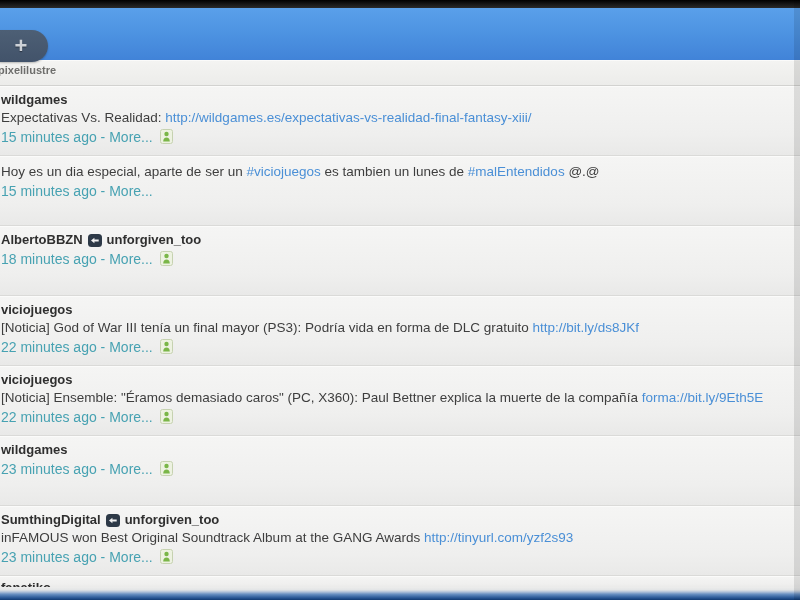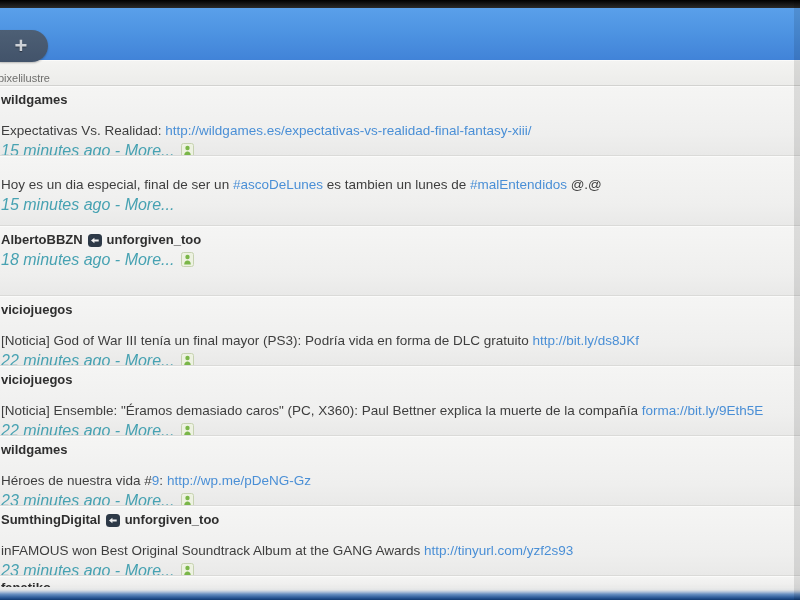--- a/index.html
+++ b/index.html
@@ -15,42 +15,43 @@
     border-radius:16px; border:none; cursor:pointer;
     display:flex; align-items:center; justify-content:center;
     box-shadow:0 1px 2px rgba(0,0,0,0.25);
   }
   .new-tab .plus { color:#cdd2d8; font-size:22px; font-weight:bold; line-height:1;
     text-shadow:0 1px 1px rgba(0,0,0,0.4); padding-left:8px; }
 
   .account-bar {
     height:26px; background:linear-gradient(180deg,#f4f4f2 0%,#ececea 100%);
     border-bottom:1px solid #d2d2d0; box-shadow:inset 0 1px 0 #fbfbfa;
-    padding:8px 0 0 0;
+    padding:0 0 0 0;
+    font-weight:bold;
   }
   .account-bar .account-name { font-size:11px; color:#6e6e6c; margin-left:-2px; }
 
   .tweet-list { background:#efefee; }
   .tweet {
     height:70px; padding:6px 10px 0 2px;
     background:linear-gradient(180deg,#f5f5f4 0%,#efefee 70%,#e9e9e8 100%);
     border-bottom:1px solid #dadad8;
     box-shadow:inset 0 1px 0 #fbfbfa;
     overflow:hidden;
   }
   .tweet.partial { height:12px; padding-top:4px; border-bottom:none; }
   .tweet-header { font-size:13px; font-weight:bold; color:#2f2f2f; line-height:16px;
     display:flex; align-items:center; gap:5px; margin-left:-1px; }
   .tweet-header .user { cursor:pointer; }
   .rt-icon { display:inline-flex; width:14px; height:13px; }
-  .content { font-size:13.5px; color:#3e3e3e; line-height:17px; margin-top:14px; margin-left:-1px;
+  .content { font-size:13.5px; color:#3e3e3e; line-height:17px; margin-top:1px; margin-left:-1px;
     white-space:nowrap; overflow:hidden; }
   .content .link { color:#4a8fd6; cursor:pointer; }
-  .meta { font-size:16px; color:#47a2b2; margin-top:3px; margin-left:-1px;
-    display:flex; align-items:center;font-style:italic; }
+  .meta { font-size:14px; color:#47a2b2; margin-top:3px; margin-left:-1px;
+    display:flex; align-items:center; }
   .meta .more { color:#47a2b2; cursor:pointer;text-align:right; }
   .meta .sep { white-space:pre; }
   .badge-icon { display:inline-flex; margin-left:7px; margin-top:-2px; }
 
   .bottom-bar {
     position:absolute; left:0; bottom:0; width:800px; height:13px;
     background:linear-gradient(180deg,#ededec 0%,#e3e5e6 22%,#b0c1d8 38%,#6990c2 55%,#3a67a2 75%,#1a4784 92%,#123a70 100%);
   }
   .right-edge {
     position:absolute; top:0; right:0; width:6px; height:600px;
@@ -85,21 +86,21 @@
         <span class="badge-icon">
           <svg width="13" height="15" viewBox="0 0 13 15">
             <rect x="0.5" y="0.5" width="12" height="14" rx="2" fill="#edf2e1" stroke="#c6d2b0"></rect>
             <circle cx="6.5" cy="5" r="2.2" fill="#7ab648"></circle>
             <path d="M3.2 12.5 c0-2.6 1.4-4 3.3-4 s3.3 1.4 3.3 4 z" fill="#7ab648"></path>
           </svg>
         </span>
       </div>
     </div>
     <div class="tweet">
-      <div class="content"><span class="plain">Hoy es un dia especial, final de ser un </span><span class="link">#ascoDeLunes</span><span class="plain"> es tambien un lunes de </span><span class="link">#malEntendidos</span><span class="plain"> @.@</span></div>
+      <div class="content"><span class="plain">Hoy es un dia especial, aparte de ser un </span><span class="link">#viciojuegos</span><span class="plain"> es tambien un lunes de </span><span class="link">#malEntendidos</span><span class="plain"> @.@</span></div>
       <div class="meta">
         <span class="time">15 minutes ago</span>
         <span class="sep"> - </span>
         <span class="more">More...</span>
       </div>
     </div>
     <div class="tweet">
       <div class="tweet-header">
         <span class="user">AlbertoBBZN</span>
         <span class="rt-icon">
@@ -156,21 +157,20 @@
             <circle cx="6.5" cy="5" r="2.2" fill="#7ab648"></circle>
             <path d="M3.2 12.5 c0-2.6 1.4-4 3.3-4 s3.3 1.4 3.3 4 z" fill="#7ab648"></path>
           </svg>
         </span>
       </div>
     </div>
     <div class="tweet">
       <div class="tweet-header">
         <span class="user">wildgames</span>
       </div>
-      <div class="content"><span class="plain">Héroes de nuestra vida #</span><span class="link">9</span><span class="plain">: </span><span class="link">http://wp.me/pDeNG-Gz</span></div>
       <div class="meta">
         <span class="time">23 minutes ago</span>
         <span class="sep"> - </span>
         <span class="more">More...</span>
         <span class="badge-icon">
           <svg width="13" height="15" viewBox="0 0 13 15">
             <rect x="0.5" y="0.5" width="12" height="14" rx="2" fill="#edf2e1" stroke="#c6d2b0"></rect>
             <circle cx="6.5" cy="5" r="2.2" fill="#7ab648"></circle>
             <path d="M3.2 12.5 c0-2.6 1.4-4 3.3-4 s3.3 1.4 3.3 4 z" fill="#7ab648"></path>
           </svg>

